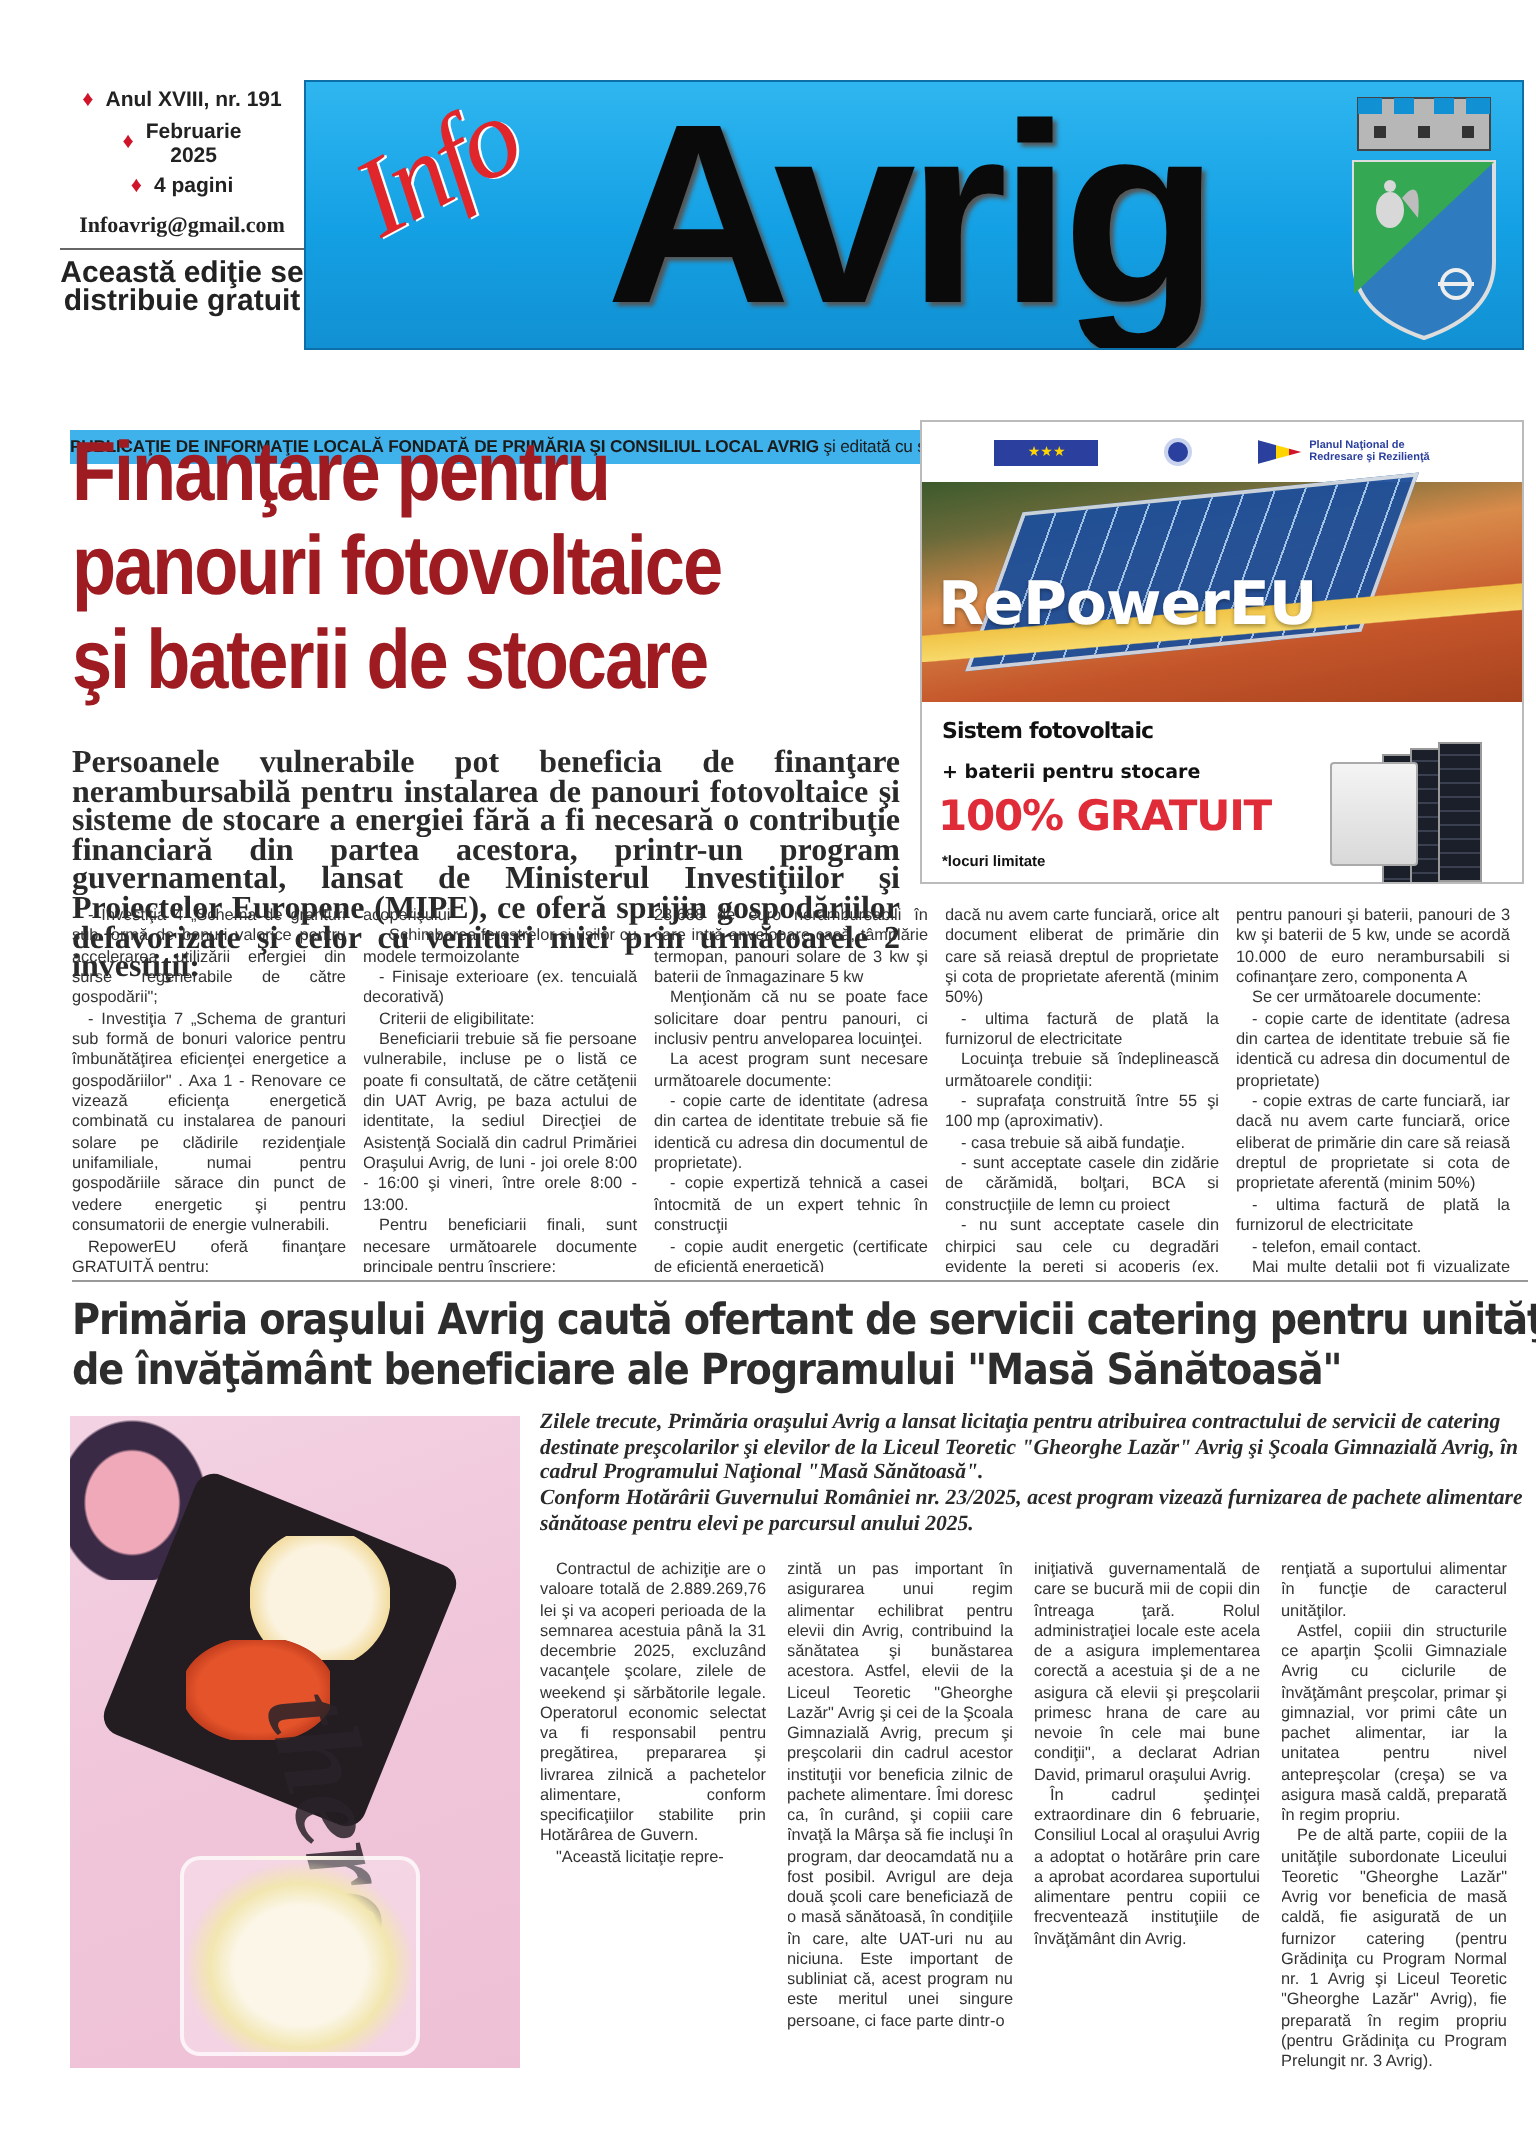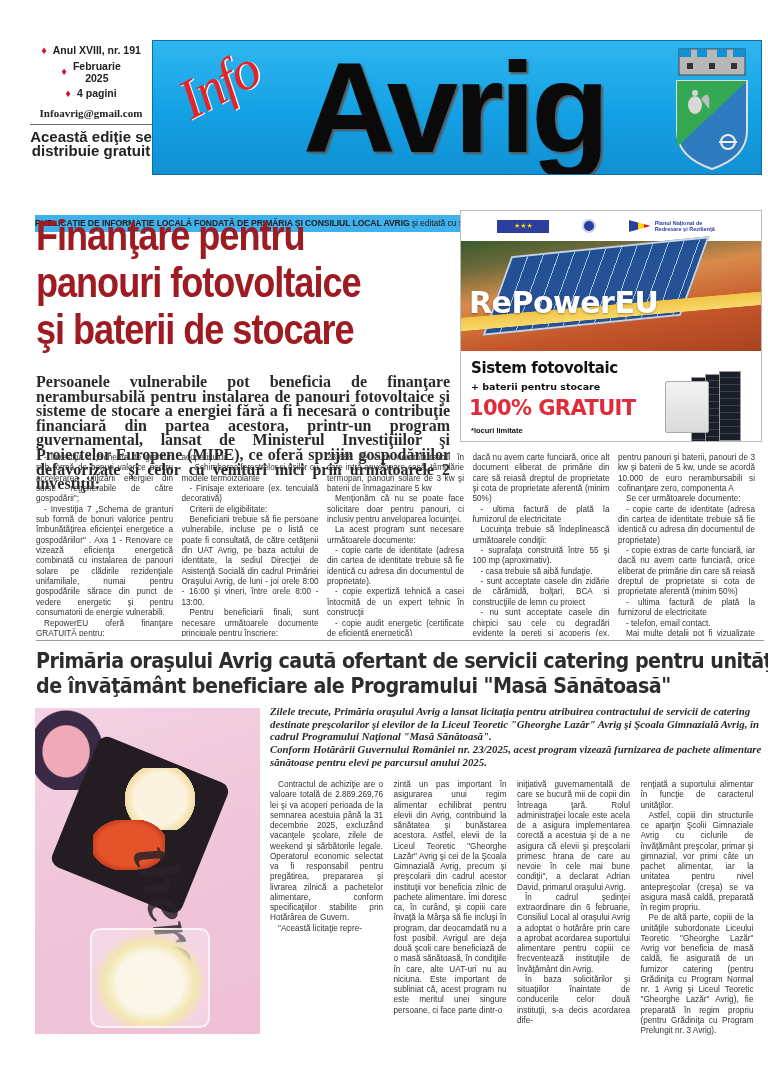--- a/index.html
+++ b/index.html
@@ -30,21 +30,21 @@
   .eu-flag { width: 52px; height: 13px; background: #2a3f9e; display: flex; align-items: center; justify-content: center; color: #ffd400; font-size: 7px; }
   .gov-seal { width: 14px; height: 14px; border-radius: 50%; background: #2a3f9e; border: 2px solid #c9d3ee; }
   .pnrr { display: flex; align-items: center; gap: 4px; font-size: 5.5px; color: #2a3f9e; font-weight: bold; line-height: 6.5px; }
   .pnrr-mark { width: 22px; height: 12px; background: linear-gradient(90deg, #2a3f9e 0 40%, #ffd400 40% 70%, #d0142a 70% 100%); clip-path: polygon(0 0, 100% 50%, 0 100%); }
   .ad-photo { position: absolute; left: 0; top: 30px; width: 302px; height: 110px;
       background: linear-gradient(170deg, #3c5a2c 0%, #6a6a3a 18%, #d98b4a 40%, #c4552a 70%, #a8431f 100%); }
   .solar { position: absolute; left: 40px; top: 5px; width: 190px; height: 80px; background: repeating-linear-gradient(90deg, #1e4f9a 0 14px, #9fc6ee 14px 15px), #1e4f9a; transform: skewX(-25deg) rotate(-6deg); opacity: 0.95; border: 2px solid #cfd7e2; }
   .yellow-band { position: absolute; left: 0; top: 80px; width: 302px; height: 40px; background: linear-gradient(175deg, transparent 40%, #f1c447 41%, #f7d96a 60%, transparent 61%); }
   .ad-title { position: absolute; left: 8px; top: 74px; font-family: "DejaVu Sans", sans-serif; font-weight: bold; font-size: 30px; color: #fff; letter-spacing: -0.5px; text-shadow: 0 1px 2px rgba(0,0,0,0.35); }
   .ad-lower { position: absolute; left: 0; top: 140px; width: 302px; height: 92px; background: #fff; }
-  .ad-sub1 { position: absolute; left: 10px; top: 148px; font-family: "DejaVu Sans", sans-serif; font-weight: bold; font-size: 15px; color: #111; letter-spacing: -0.4px; }
+  .ad-sub1 { position: absolute; left: 10px; top: 148px; font-family: "DejaVu Sans", sans-serif; font-weight: bold; font-size: 11px; color: #111; letter-spacing: -0.4px; }
   .ad-sub2 { position: absolute; left: 10px; top: 170px; font-family: "DejaVu Sans", sans-serif; font-weight: bold; font-size: 9.5px; color: #111; }
   .ad-free { position: absolute; left: 8px; top: 185px; font-family: "DejaVu Sans", sans-serif; font-weight: bold; font-size: 21px; color: #e02b39; letter-spacing: -0.6px; }
   .ad-note { position: absolute; left: 10px; top: 215px; font-family: Liberation Sans, sans-serif; font-weight: bold; font-size: 7.5px; color: #111; }
   .panels { position: absolute; right: 10px; top: 160px; width: 60px; height: 70px; }
   .panel { position: absolute; width: 22px; height: 70px; background: repeating-linear-gradient(0deg, #1a1f2a 0 6px, #3a4050 6px 7px); border: 1px solid #999; }
   .inverter { position: absolute; right: 52px; top: 170px; width: 44px; height: 52px; background: linear-gradient(180deg, #f4f4f4, #d9d9d9); border: 1px solid #aaa; border-radius: 2px; }
 
   .lead1 { position: absolute; left: 36px; top: 375px; width: 414px; font-family: "Liberation Serif", serif; font-weight: bold; font-size: 16px; line-height: 14.6px; color: #2a2a2a; text-align: justify; }
 
   .cols1 { position: absolute; left: 36px; top: 453px; width: 728px; height: 183px; display: grid; grid-template-columns: 137px 137px 137px 137px 137px; column-gap: 8.5px; }
@@ -218,20 +218,19 @@
   <div class="col2">
     <p>Contractul de achiziţie are o valoare totală de 2.889.269,76 lei şi va acoperi perioada de la semnarea acestuia până la 31 decembrie 2025, excluzând vacanţele şcolare, zilele de weekend şi sărbătorile legale. Operatorul economic selectat va fi responsabil pentru pregătirea, prepararea şi livrarea zilnică a pachetelor alimentare, conform specificaţiilor stabilite prin Hotărârea de Guvern.</p>
     <p>"Această licitaţie repre-</p>
   </div>
   <div class="col2">
     <p style="text-indent:0">zintă un pas important în asigurarea unui regim alimentar echilibrat pentru elevii din Avrig, contribuind la sănătatea şi bunăstarea acestora. Astfel, elevii de la Liceul Teoretic "Gheorghe Lazăr" Avrig şi cei de la Şcoala Gimnazială Avrig, precum şi preşcolarii din cadrul acestor instituţii vor beneficia zilnic de pachete alimentare. Îmi doresc ca, în curând, şi copiii care învaţă la Mârşa să fie incluşi în program, dar deocamdată nu a fost posibil. Avrigul are deja două şcoli care beneficiază de o masă sănătoasă, în condiţiile în care, alte UAT-uri nu au niciuna. Este important de subliniat că, acest program nu este meritul unei singure persoane, ci face parte dintr-o</p>
   </div>
   <div class="col2">
     <p style="text-indent:0">iniţiativă guvernamentală de care se bucură mii de copii din întreaga ţară. Rolul administraţiei locale este acela de a asigura implementarea corectă a acestuia şi de a ne asigura că elevii şi preşcolarii primesc hrana de care au nevoie în cele mai bune condiţii", a declarat Adrian David, primarul oraşului Avrig.</p>
     <p>În cadrul şedinţei extraordinare din 6 februarie, Consiliul Local al oraşului Avrig a adoptat o hotărâre prin care a aprobat acordarea suportului alimentare pentru copiii ce frecventează instituţiile de învăţământ din Avrig.</p>
-    <p>În baza solicitărilor şi situaţiilor înaintate de conducerile celor două instituţii, s-a decis acordarea dife-</p>
   </div>
   <div class="col2">
     <p style="text-indent:0">renţiată a suportului alimentar în funcţie de caracterul unităţilor.</p>
     <p>Astfel, copiii din structurile ce aparţin Şcolii Gimnaziale Avrig cu ciclurile de învăţământ preşcolar, primar şi gimnazial, vor primi câte un pachet alimentar, iar la unitatea pentru nivel antepreşcolar (creşa) se va asigura masă caldă, preparată în regim propriu.</p>
     <p>Pe de altă parte, copiii de la unităţile subordonate Liceului Teoretic "Gheorghe Lazăr" Avrig vor beneficia de masă caldă, fie asigurată de un furnizor catering (pentru Grădiniţa cu Program Normal nr. 1 Avrig şi Liceul Teoretic "Gheorghe Lazăr" Avrig), fie preparată în regim propriu (pentru Grădiniţa cu Program Prelungit nr. 3 Avrig).</p>
   </div>
 </div>
 
 </body></html>

